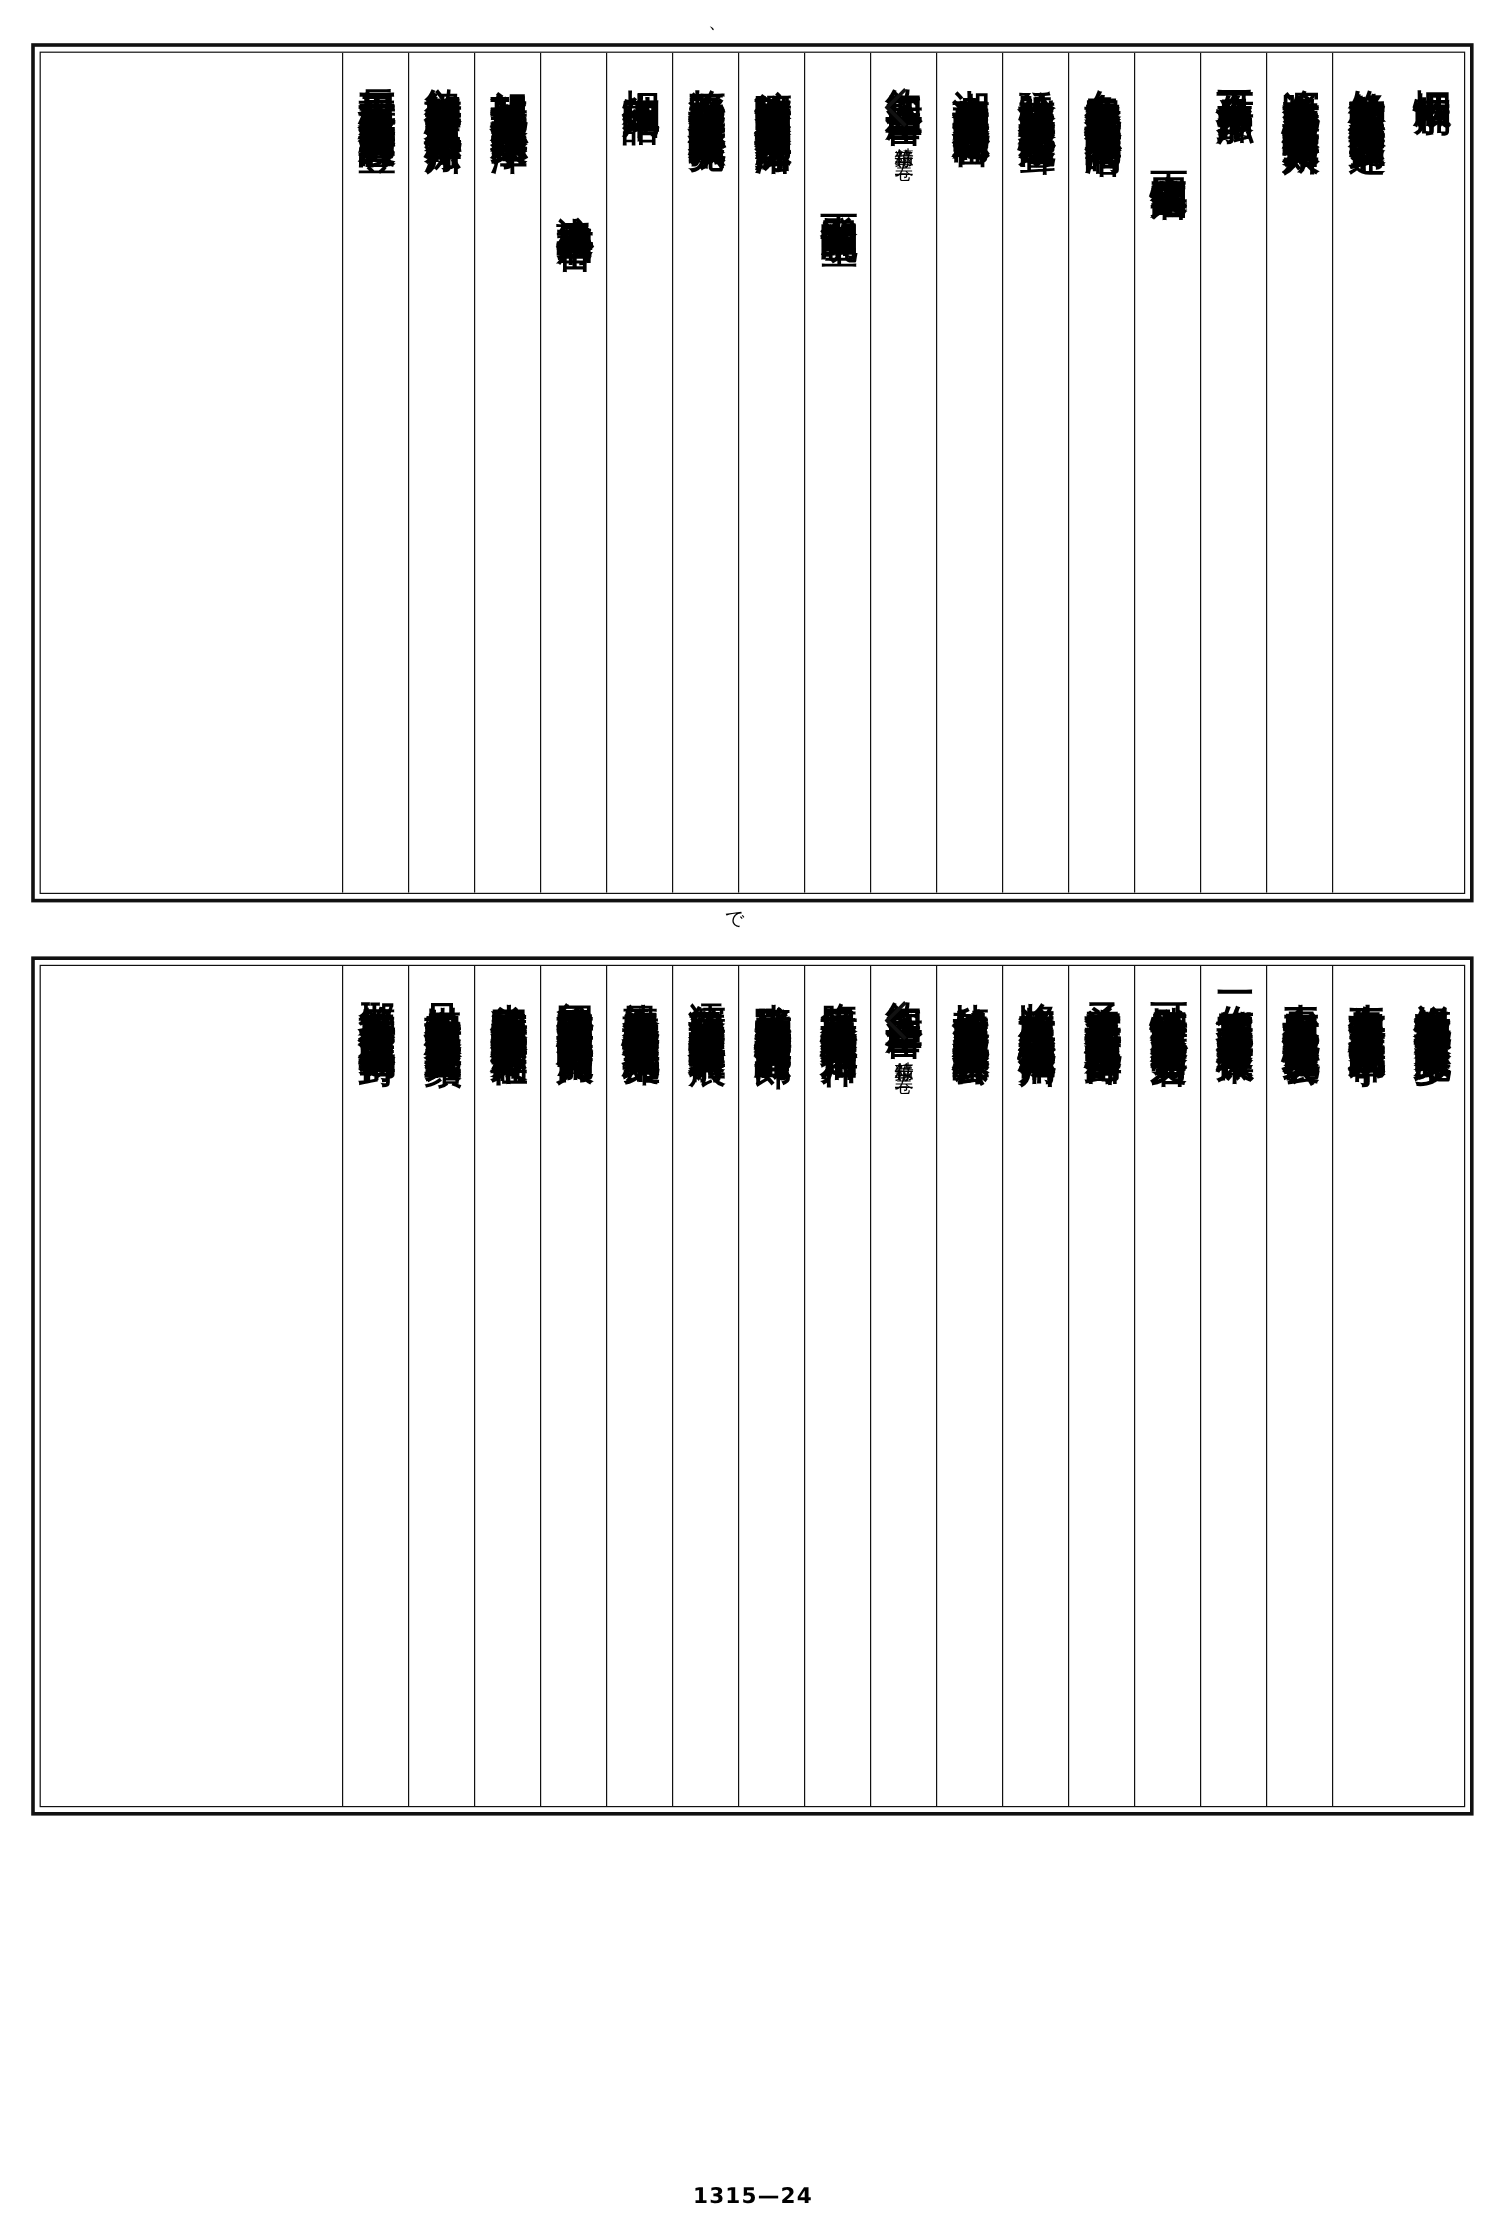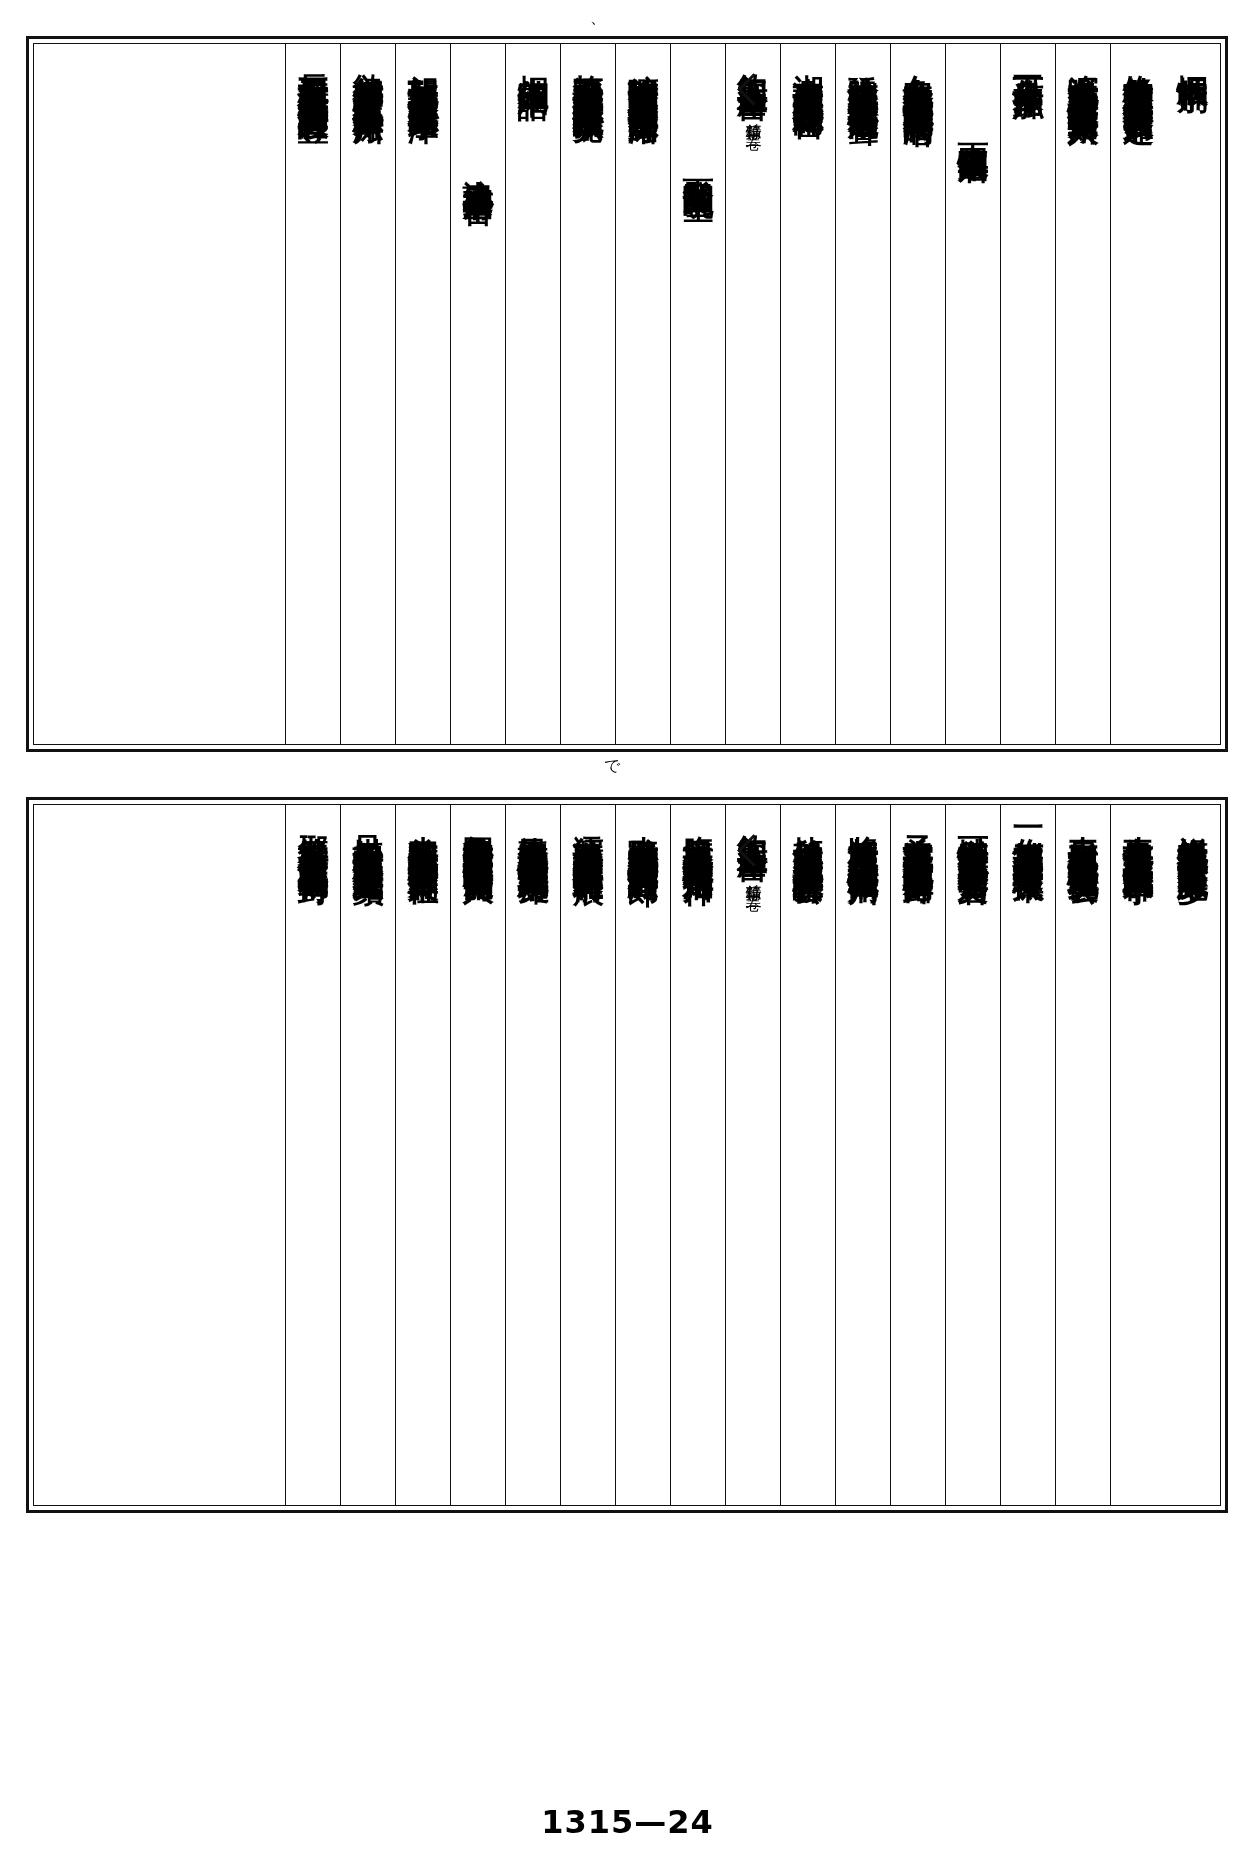--- a/index.html
+++ b/index.html
@@ -141,21 +141,21 @@
   
   .indent-1 { padding-top: 74px; }
   .indent-2 { padding-top: 110px; }
 
   .footer {
     position: absolute;
     left: 0;
     right: 0;
     bottom: 22px;
     text-align: center;
-    font-size: 32px;
+    font-size: 18px;
     letter-spacing: 1px;
     font-family: "DejaVu Sans", "Liberation Sans", sans-serif;
     font-weight: 700;
     margin-top: 42px;
   }
 
   .tick {
     position: absolute;
     font-size: 16px;
   }

